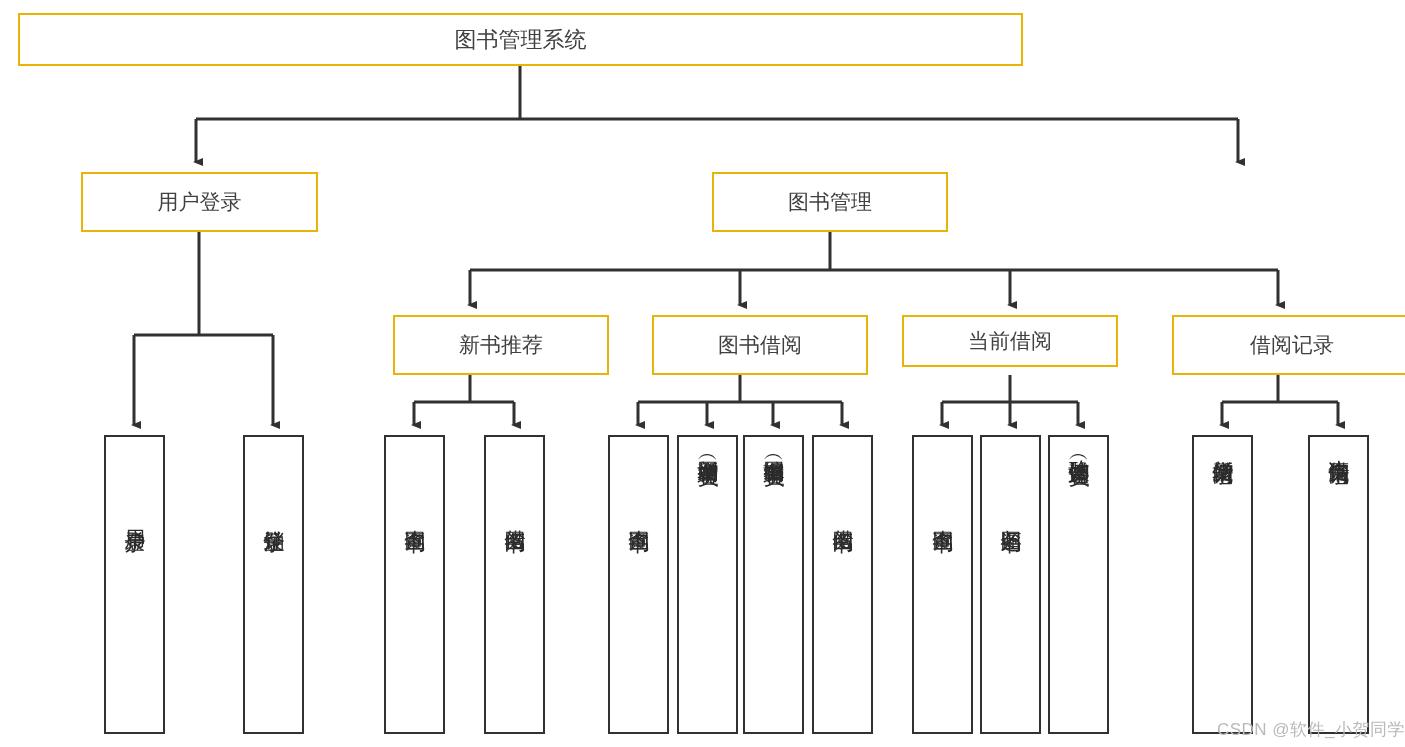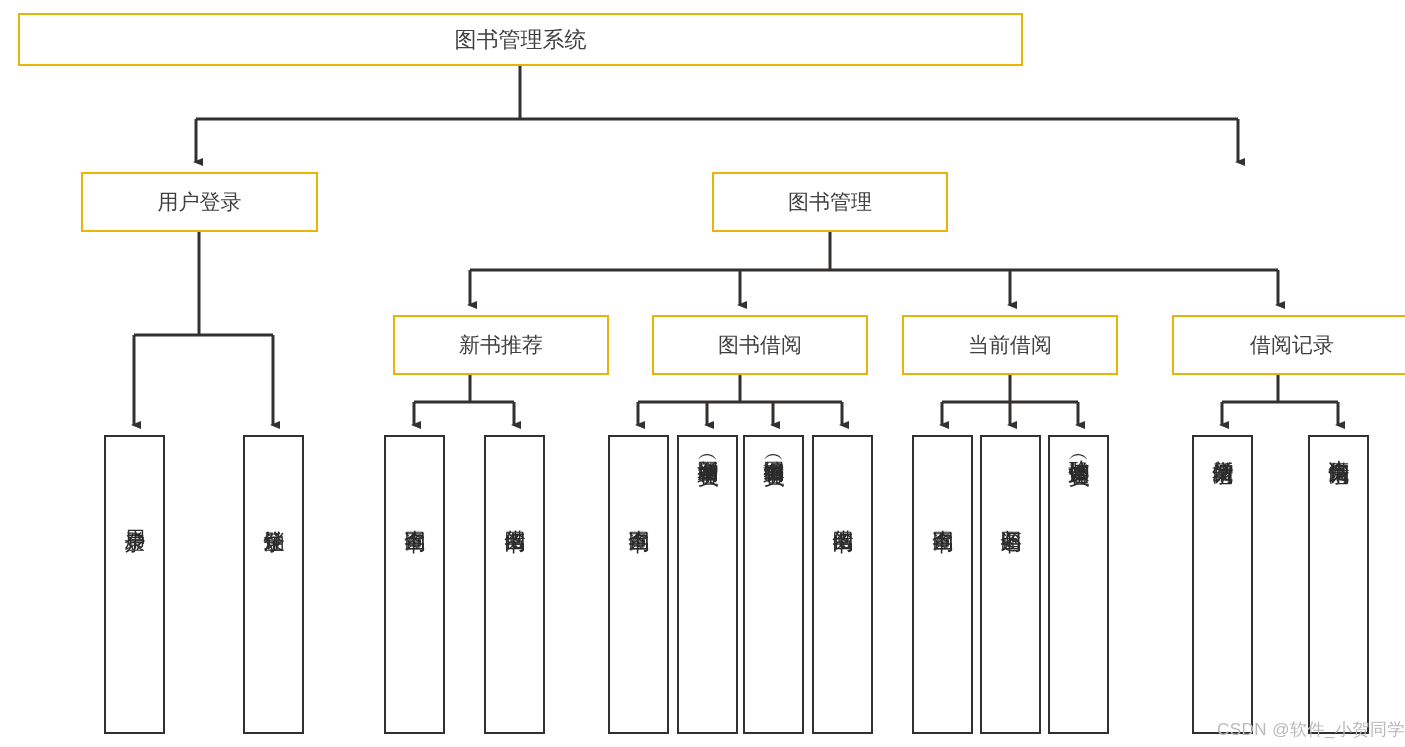--- a/index.html
+++ b/index.html
@@ -125,21 +125,21 @@
   <div class="node lvl1" style="left:712px;top:172px;width:236px;height:60px;">
     <span>图书管理</span>
   </div>
 
   <div class="node lvl2" style="left:362px;top:315px;width:216px;height:60px;margin-left:31px;">
     <span>新书推荐</span>
   </div>
   <div class="node lvl2" style="left:632px;top:315px;width:216px;height:60px;margin-left:20px;">
     <span>图书借阅</span>
   </div>
-  <div class="node lvl2" style="left:902px;top:315px;width:216px;height:60px;">
+  <div class="node lvl2" style="left:902px;top:315px;width:216px;height:52px;">
     <span>当前借阅</span>
   </div>
   <div class="node lvl2" style="left:1172px;top:315px;width:240px;height:60px;">
     <span>借阅记录</span>
   </div>
 
   <div class="leaf tall" style="left:104px;top:435px;width:61px;height:299px;">
     <span class="vtext">用户登录</span>
   </div>
   <div class="leaf tall" style="left:243px;top:435px;width:61px;height:299px;">

